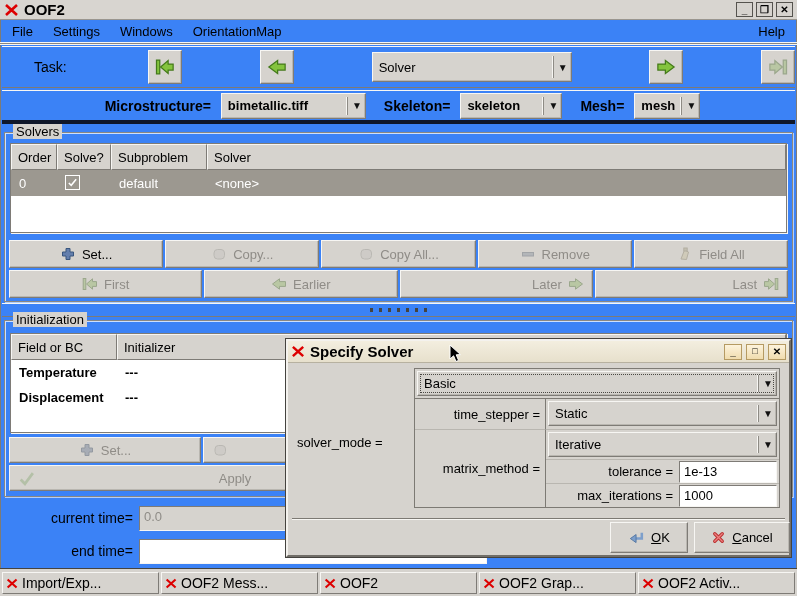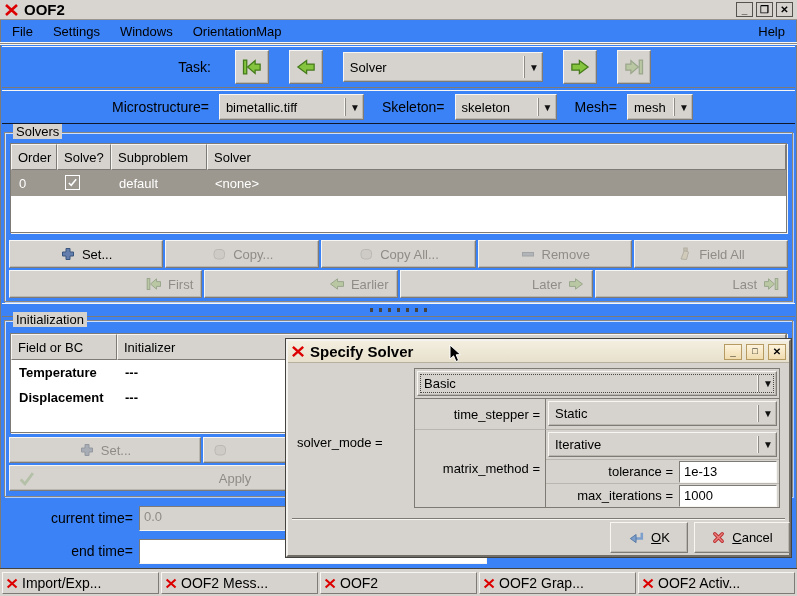--- a/index.html
+++ b/index.html
@@ -49,45 +49,45 @@
 
   .menubar { position:absolute; left:0; top:20px; width:797px; height:23px;
              display:flex; align-items:center; gap:16px; padding:0 10px;
              border-bottom:1px solid #f7f6f3; }
   .menuitem { padding:2px 2px; }
   .menuitem.right { margin-left:auto; }
   .menubar-line { position:absolute; left:0; top:43px; width:797px; height:2px; }
 
   
   .taskrow { position:absolute; left:2px; top:46px; width:793px; height:42px;
-             display:flex; align-items:center; justify-content:center; gap:20px;
+             display:flex; align-items:center; justify-content:space-between; gap:20px;
              border-top:1px solid #f7f6f3; border-bottom:1px solid #7e7b76;padding-left:32px; }
   .navbtn32 { width:34px; height:34px; }
   .paramrow { position:absolute; left:2px; top:90px; width:793px; height:34px;
               display:flex; align-items:center; justify-content:center; gap:10px;
-              border-top:1px solid #f7f6f3; border-bottom:1px solid #0f172a; }
+              border-top:1px solid #f7f6f3; border-bottom:4px solid #0f172a;font-weight:bold; }
   .paramrow .plabel { font-size:14px; margin-left:8px; }
 
   
   .solvers-frame { left:4px; top:132px; width:789px; height:170px; }
   .stable { position:absolute; left:5px; top:10px; width:777px; height:90px; background:#fff;
             border:1px solid #7e7b76; box-shadow:1px 1px 0 #f7f6f3; }
   .shead { display:grid; grid-template-columns:46px 54px 96px 1fr; height:26px; }
   .shead .hcell { display:flex; align-items:center; padding-left:6px; background:#d6d3ce;
                   border-top:1px solid #f7f6f3; border-left:1px solid #f7f6f3;
                   border-bottom:1px solid #7e7b76; border-right:1px solid #7e7b76; }
   .srow { display:grid; grid-template-columns:46px 54px 96px 1fr; height:26px;
           background:#9c9890; color:#fff; align-items:center; }
   .srow > div { padding-left:8px; }
   .row-check { width:15px; height:15px; border:1px solid #fff; display:inline-flex;
                align-items:center; justify-content:center; }
   .btnrow { position:absolute; left:4px; display:flex; gap:2px; width:779px; height:28px; }
   .btnrow .btn { flex:1; }
   .navrow  { position:absolute; left:4px; display:flex; gap:2px; width:779px; height:28px; }
-  .navrow .btn { flex:1; justify-content:flex-end; padding:0 8px; }
+  .navrow .btn { flex:1; justify-content:center; padding:0 8px; }
   .navrow .btn.endward { justify-content:flex-end; }
 
   
   .splitter { position:absolute; left:2px; top:303px; width:793px; height:14px;
               border-top:1px solid #f7f6f3; border-bottom:1px solid #7e7b76;
               display:flex; align-items:center; justify-content:center; }
   .splitter .dots { width:58px; height:4px;
       background:repeating-linear-gradient(90deg,#45433f 0 3px, transparent 3px 9px); }
 
   

